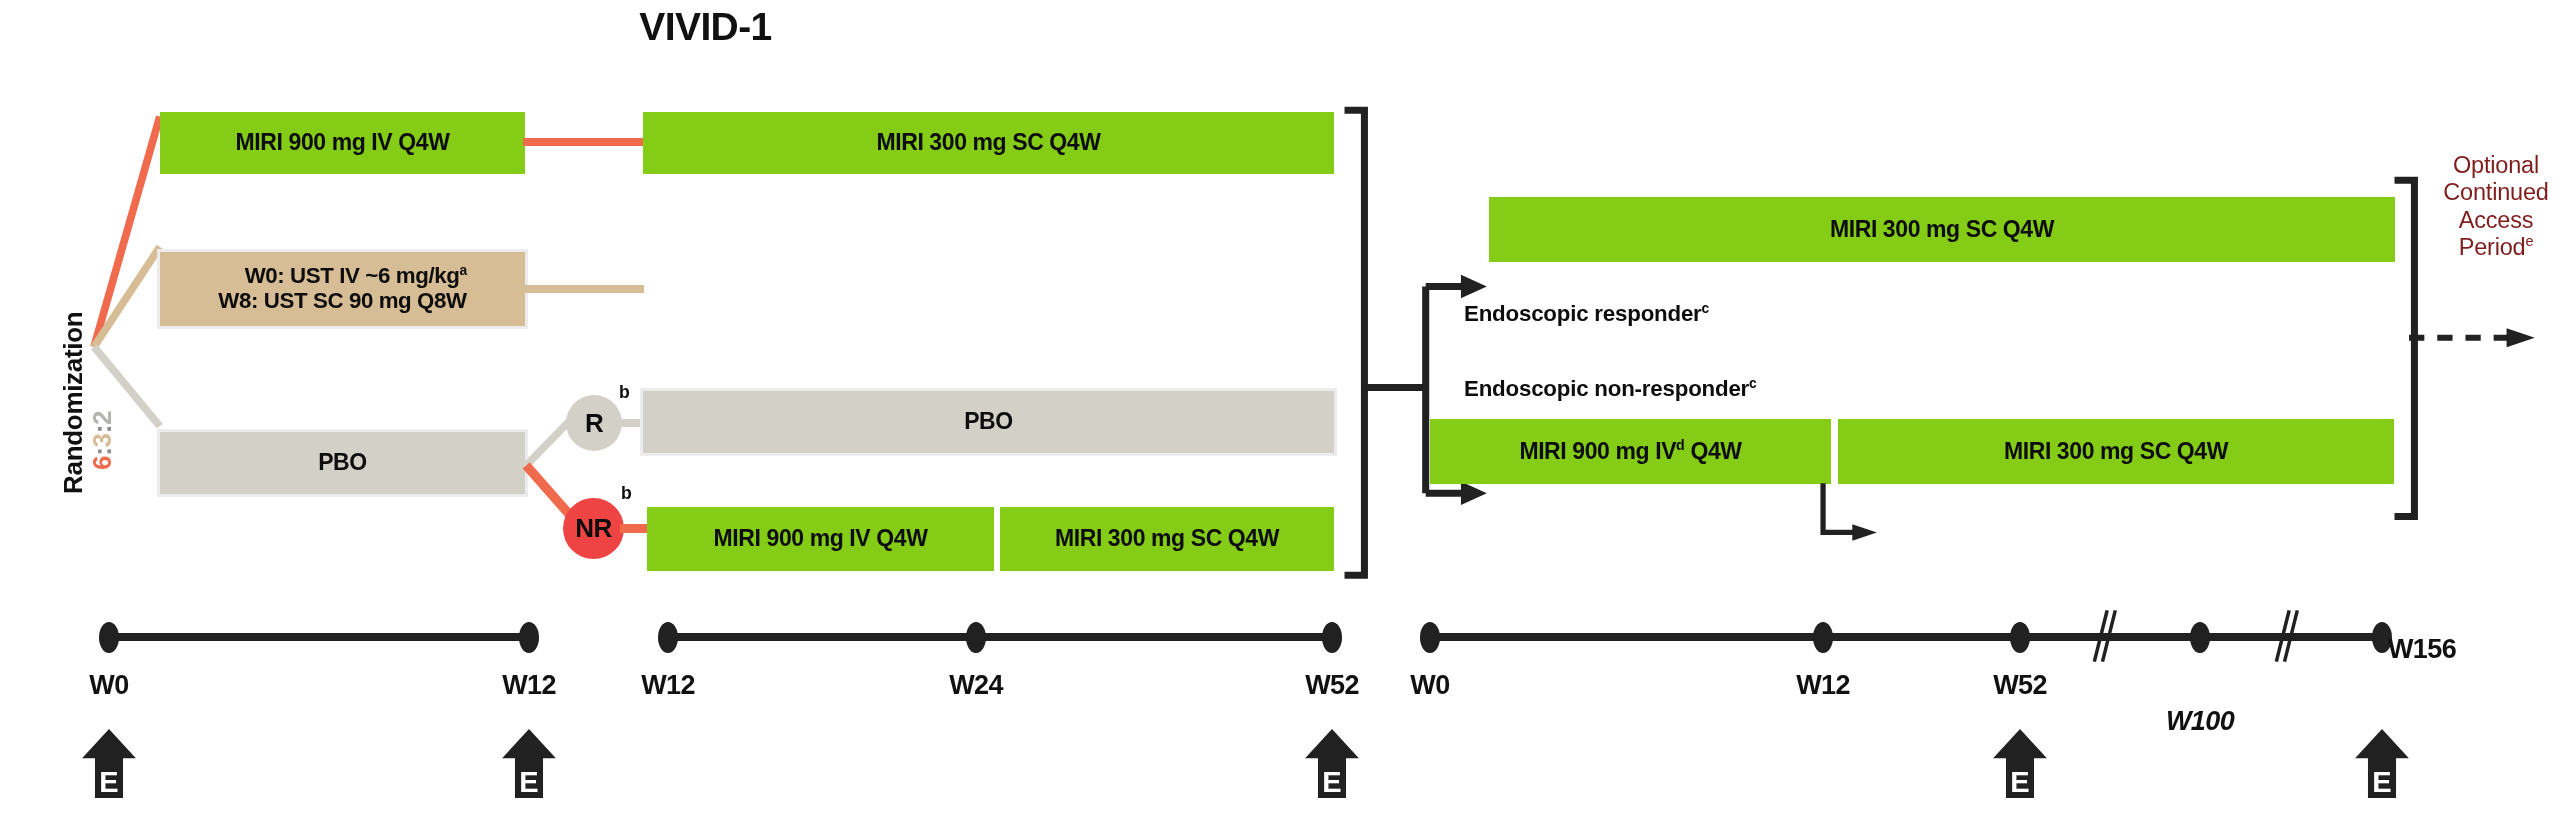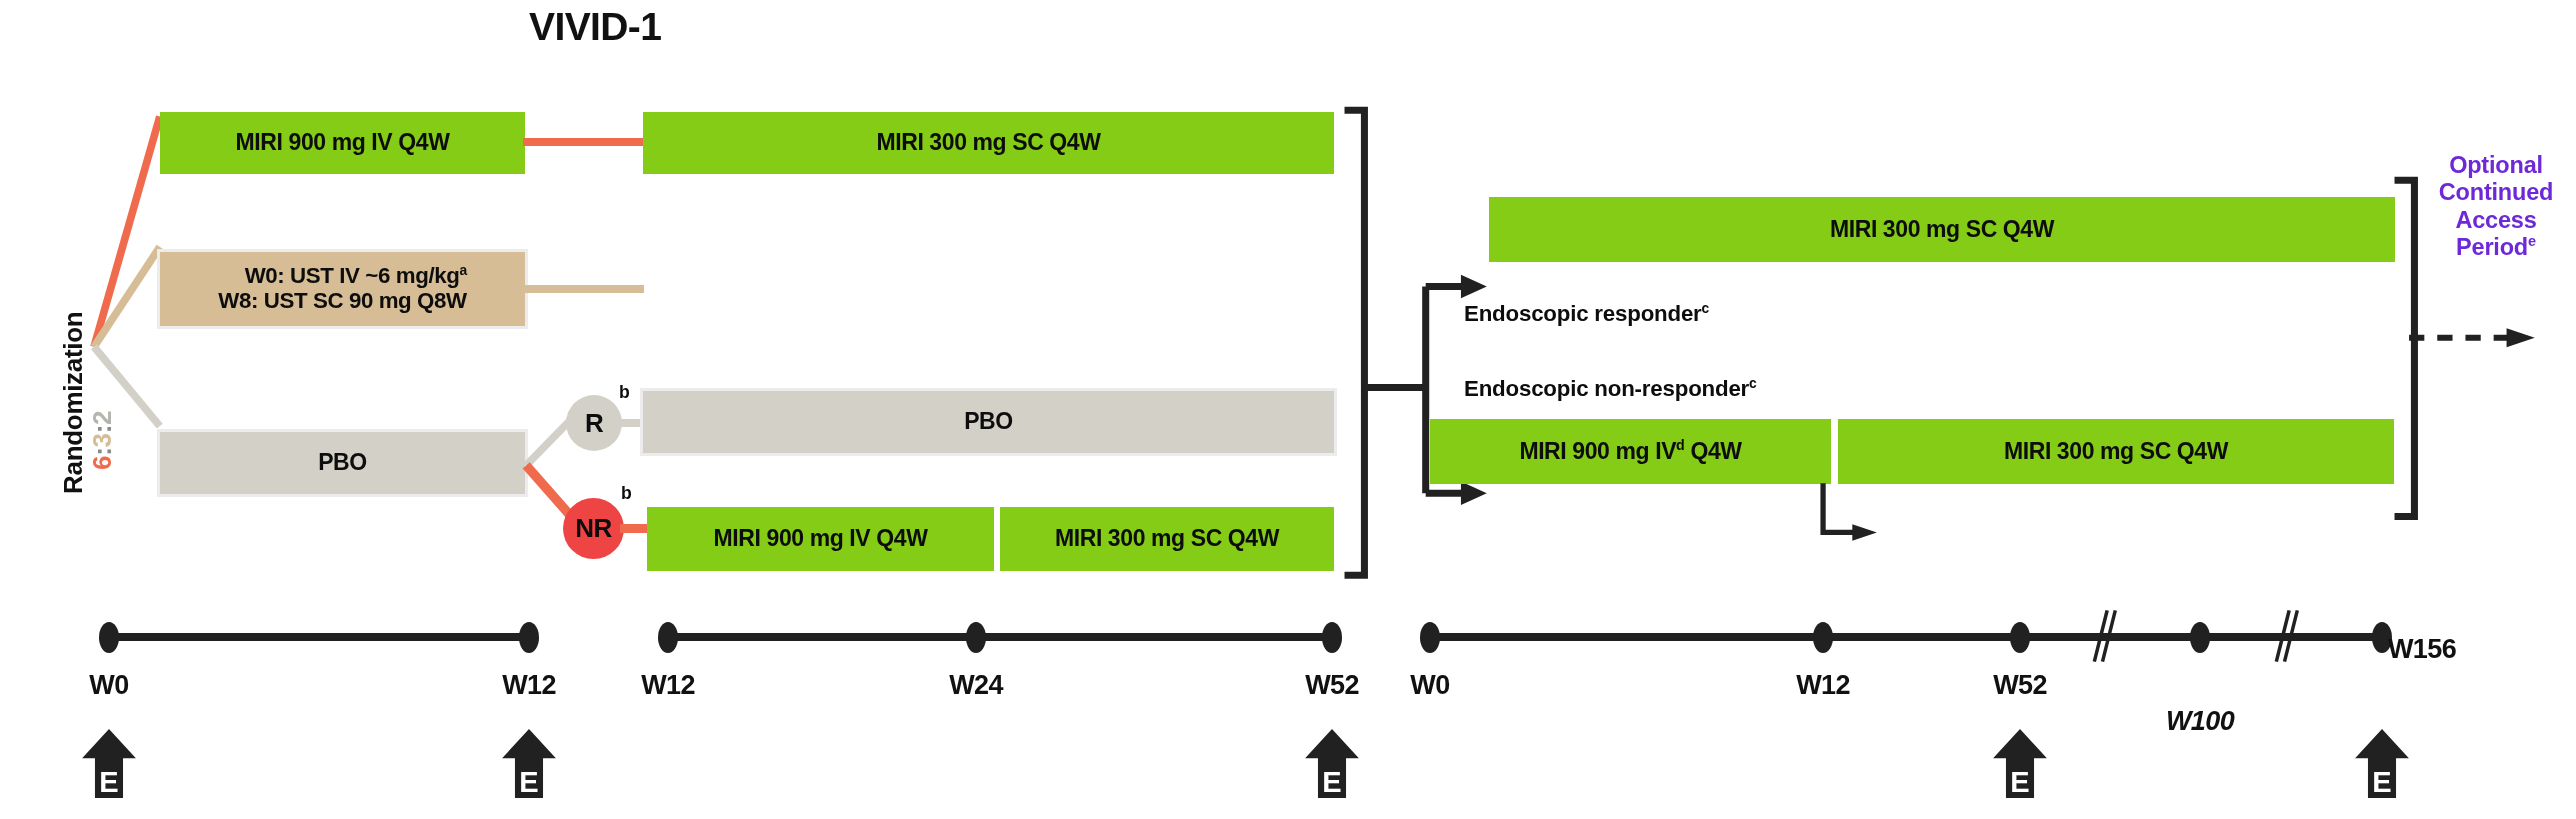--- a/index.html
+++ b/index.html
@@ -7,20 +7,21 @@
   #root{position:relative;width:2576px;height:820px;background:#ffffff;}
   .abs{position:absolute;}
 
   
   .study-title{
     font-family:"Liberation Sans",sans-serif;
     font-weight:bold;
     font-size:39px;
     color:#111111;
     letter-spacing:-0.6px;
+    text-align:center;
     white-space:nowrap;
   }
 
   
   .tbox{
     display:flex;align-items:center;justify-content:center;
     font-weight:bold;
     color:#0d0d0d;
     text-align:center;
     line-height:1.12;
@@ -47,21 +48,21 @@
   }
   .circ.grey{background:#D3D0C8;}
   .circ.coral{background:#ef4444;}
   .circ span{font-size:26px;letter-spacing:-0.6px;}
   .supmark{font-weight:bold;font-size:17.6px;color:#0d0d0d;}
 
   
   .plain{font-weight:bold;color:#0d0d0d;font-size:22.3px;white-space:nowrap;letter-spacing:-0.2px;}
   .note{font-weight:bold;color:#0d0d0d;font-size:22px;line-height:1.18;letter-spacing:-0.2px;}
   .optional{
-    font-weight:bold;color:#6d28d9;font-size:23.5px;line-height:1.16;
+    font-weight:normal;color:#7f1d1d;font-size:23.5px;line-height:1.16;
     text-align:center;letter-spacing:-0.2px;
   }
 
   
   .randwrap{
     transform:rotate(-90deg);
     transform-origin:left top;
     white-space:nowrap;
     font-weight:bold;
   }

